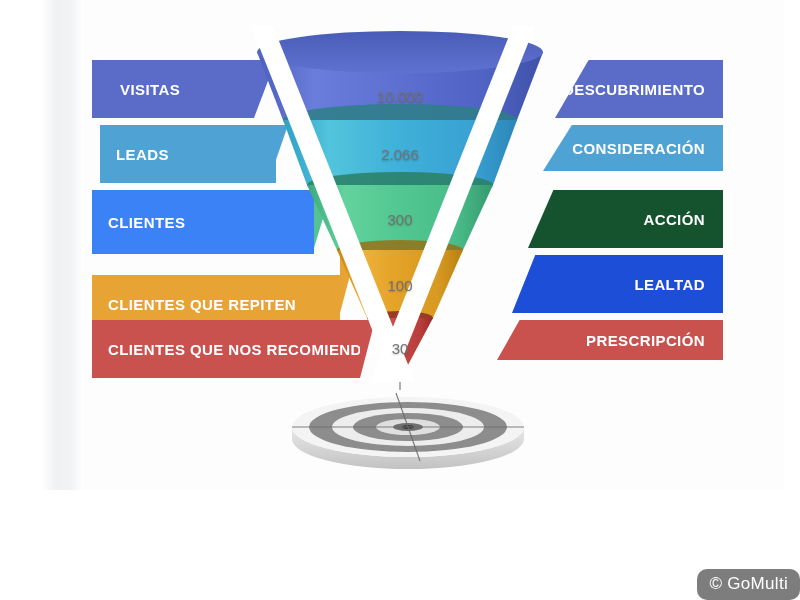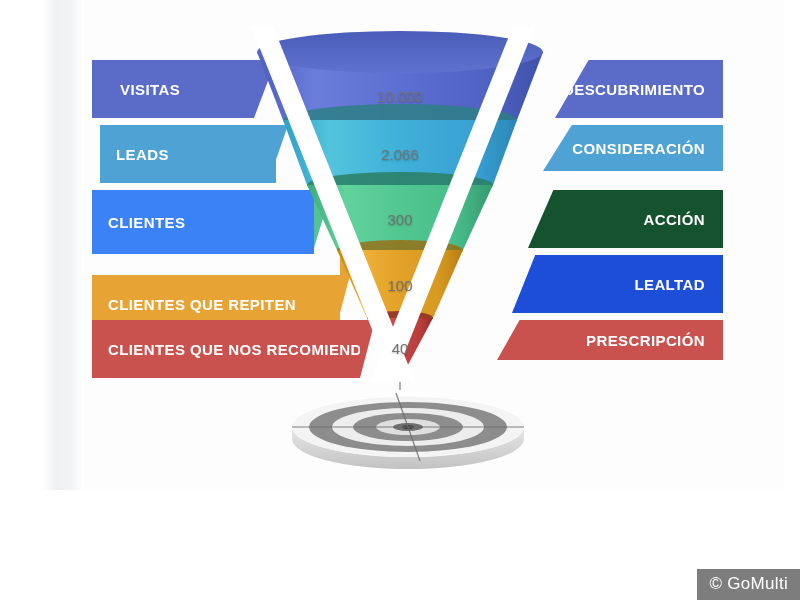--- a/index.html
+++ b/index.html
@@ -123,20 +123,21 @@
   .watermark {
     position: absolute;
     right: 0px;
     bottom: 0px;
     background: #7d7d7d;
     color: #ffffff;
     font-size: 17px;
     padding: 5px 12px 6px 12px;
     font-family: "Liberation Sans", sans-serif;
     letter-spacing: 0.3px;
+    border-radius: 10px;
   }
 </style>
 </head>
 <body>
 
 <div id="stage">
 
   <div class="page-panel"></div>
   <div class="page-panel-2"></div>
 
@@ -272,21 +273,21 @@
   <div class="fnum" style="left:340px; top:146px;">
     <span>2.066</span>
   </div>
   <div class="fnum" style="left:340px; top:211px;">
     <span>300</span>
   </div>
   <div class="fnum" style="left:340px; top:277px;">
     <span>100</span>
   </div>
   <div class="fnum" style="left:340px; top:340px;">
-    <span>40</span>
+    <span>30</span>
   </div>
 
   <div class="target-wrap">
     <svg width="240" height="85" viewBox="0 0 240 85">
       <defs>
         <linearGradient id="side" x1="0" y1="0" x2="0" y2="1">
           <stop offset="0%" stop-color="#e8e8e8"></stop>
           <stop offset="100%" stop-color="#c2c2c2"></stop>
         </linearGradient>
       </defs>

